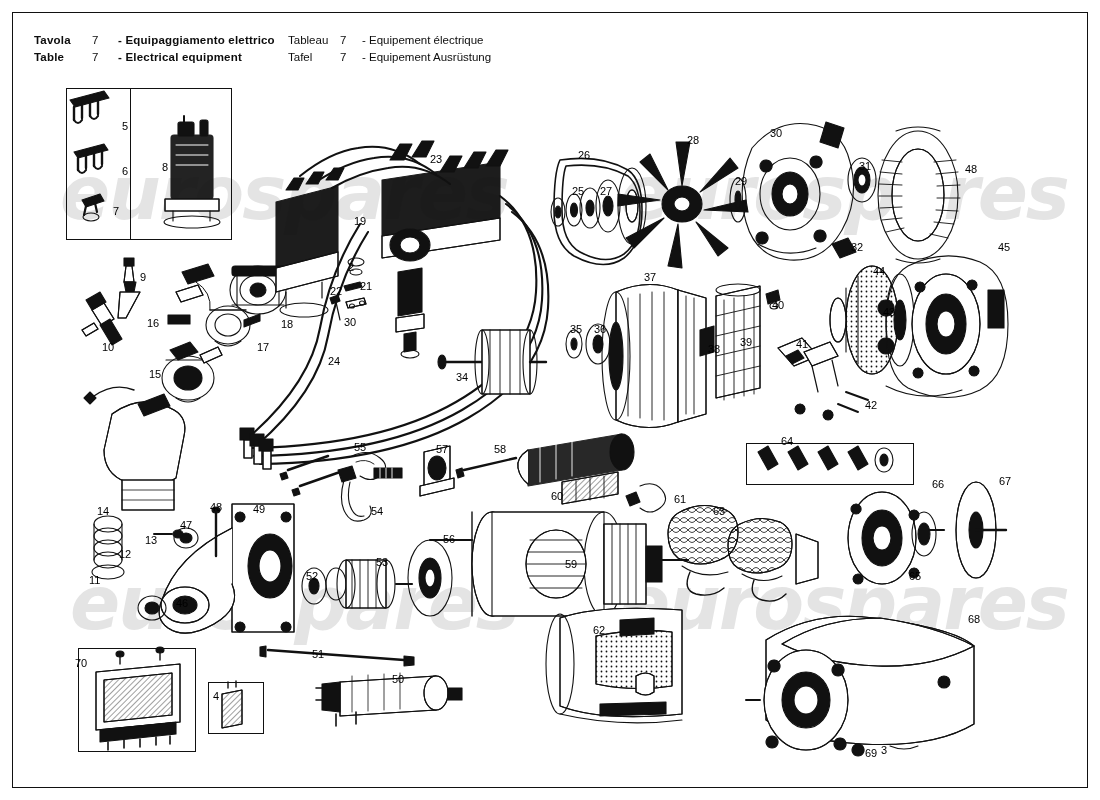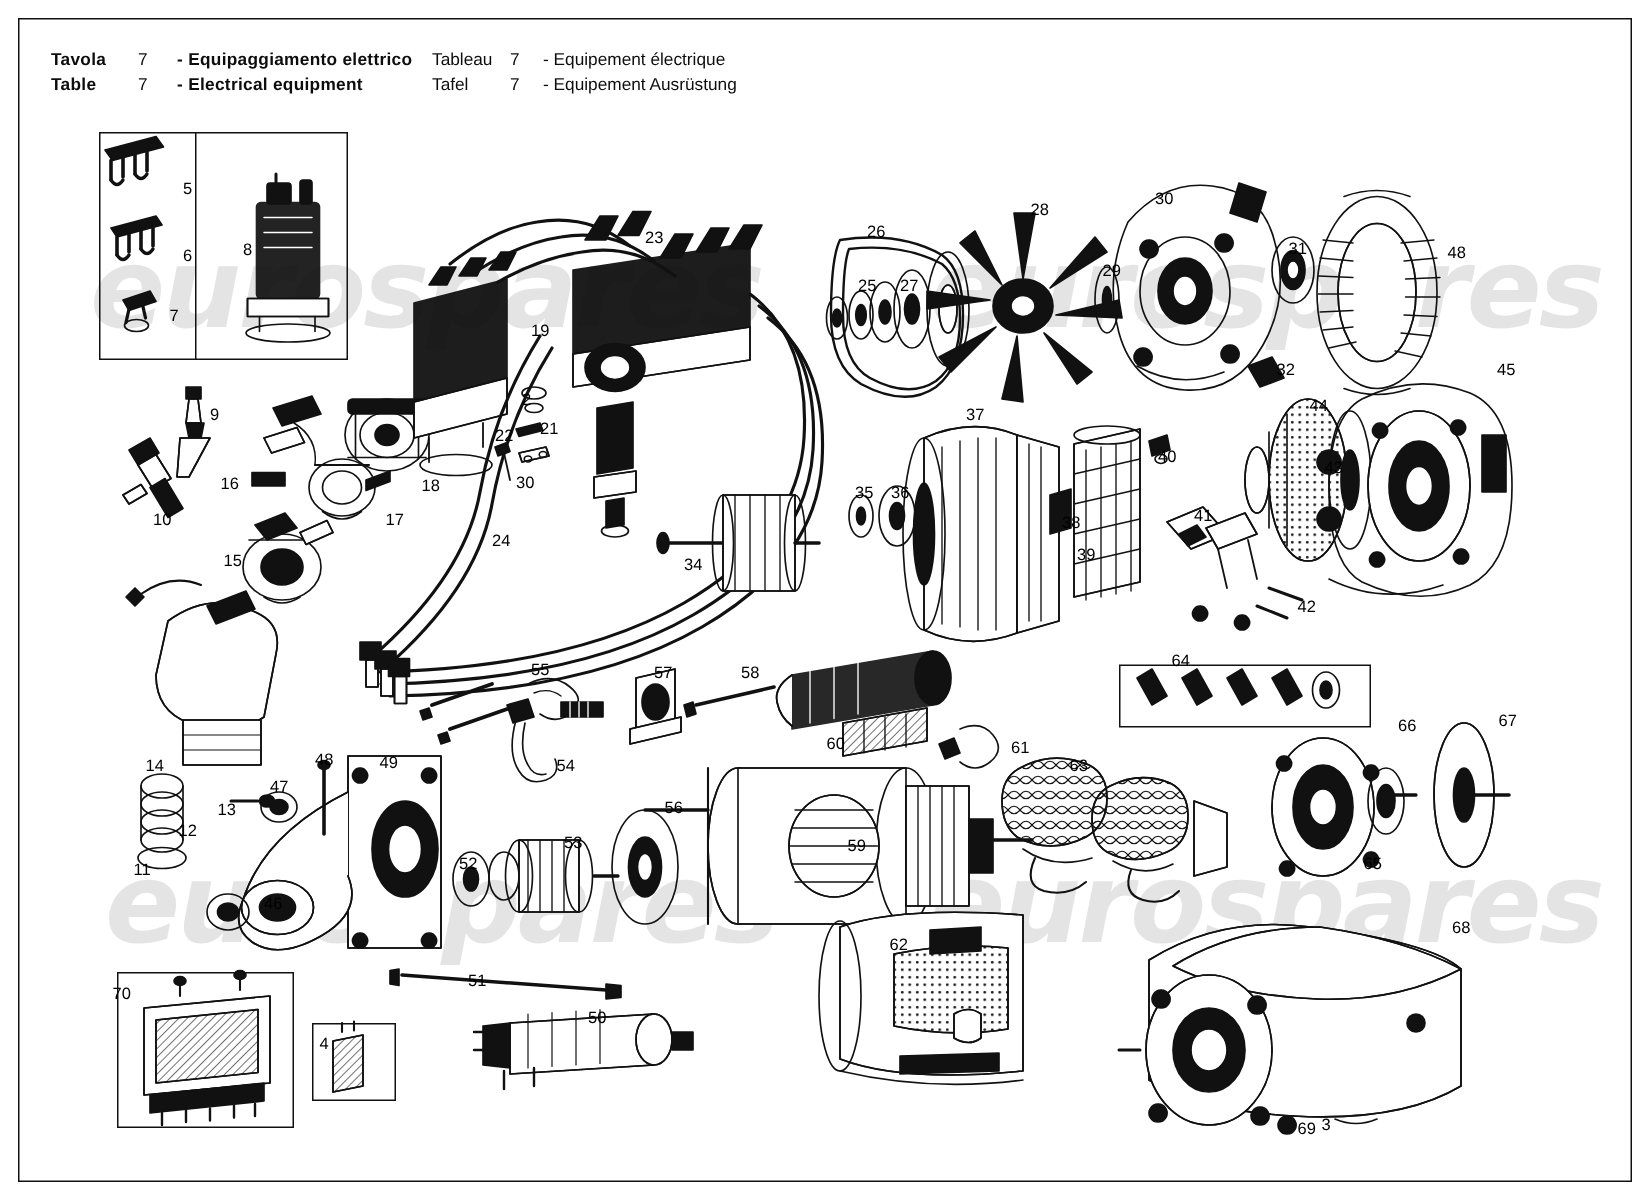--- a/index.html
+++ b/index.html
@@ -739,21 +739,21 @@
       <div class="cal" style="left: 965px; top: 163px;">48</div>
       <div class="cal" style="left: 851px; top: 241px;">32</div>
       <div class="cal" style="left: 873px; top: 265px;">44</div>
       <div class="cal" style="left: 883px; top: 306px;">43</div>
       <div class="cal" style="left: 998px; top: 241px;">45</div>
       <div class="cal" style="left: 456px; top: 371px;">34</div>
       <div class="cal" style="left: 570px; top: 323px;">35</div>
       <div class="cal" style="left: 594px; top: 323px; text-align: center;">36</div>
       <div class="cal" style="left: 644px; top: 271px;">37</div>
       <div class="cal" style="left: 772px; top: 299px;">40</div>
-      <div class="cal" style="left: 718px; top: 336px; margin-top: 28px;">39</div>
+      <div class="cal" style="left: 740px; top: 336px;">39</div>
       <div class="cal" style="left: 708px; top: 343px;">38</div>
       <div class="cal" style="left: 796px; top: 338px;">41</div>
       <div class="cal" style="left: 865px; top: 399px;">42</div>
       <div class="cal" style="left: 354px; top: 441px;">55</div>
       <div class="cal" style="left: 436px; top: 443px;">57</div>
       <div class="cal" style="left: 494px; top: 443px;">58</div>
       <div class="cal" style="left: 371px; top: 505px;">54</div>
       <div class="cal" style="left: 443px; top: 533px;">56</div>
       <div class="cal" style="left: 551px; top: 490px;">60</div>
       <div class="cal" style="left: 674px; top: 493px;">61</div>

